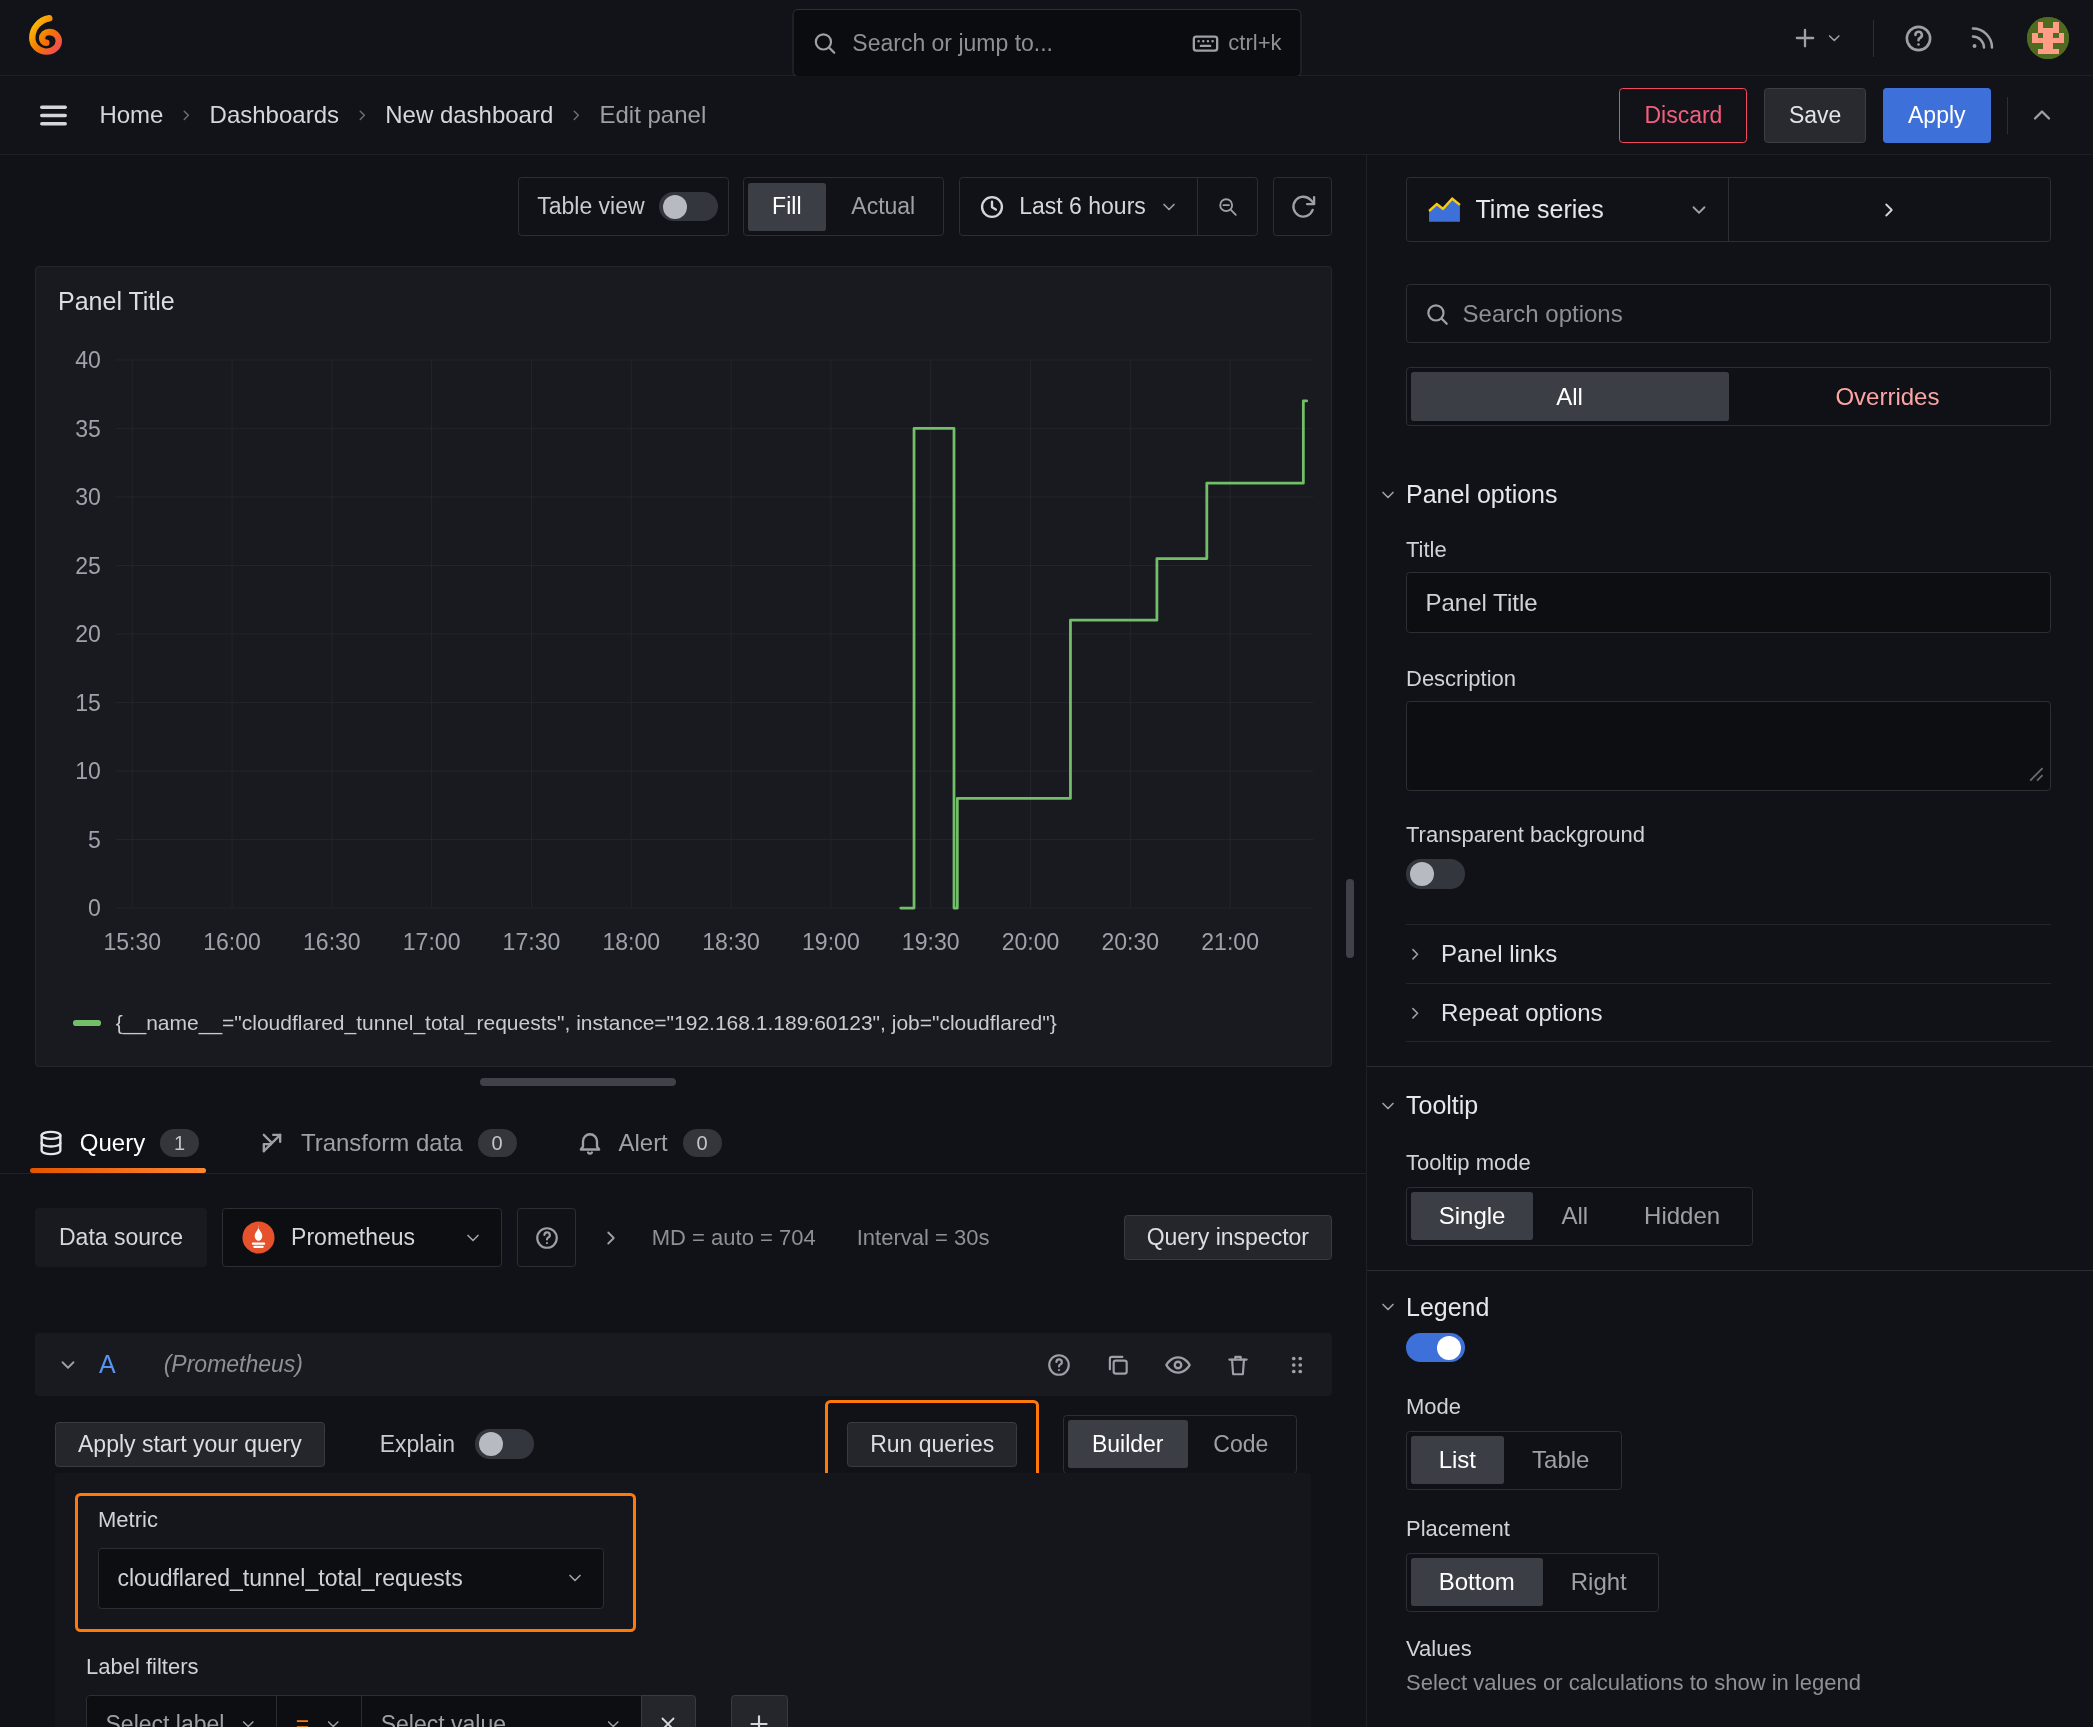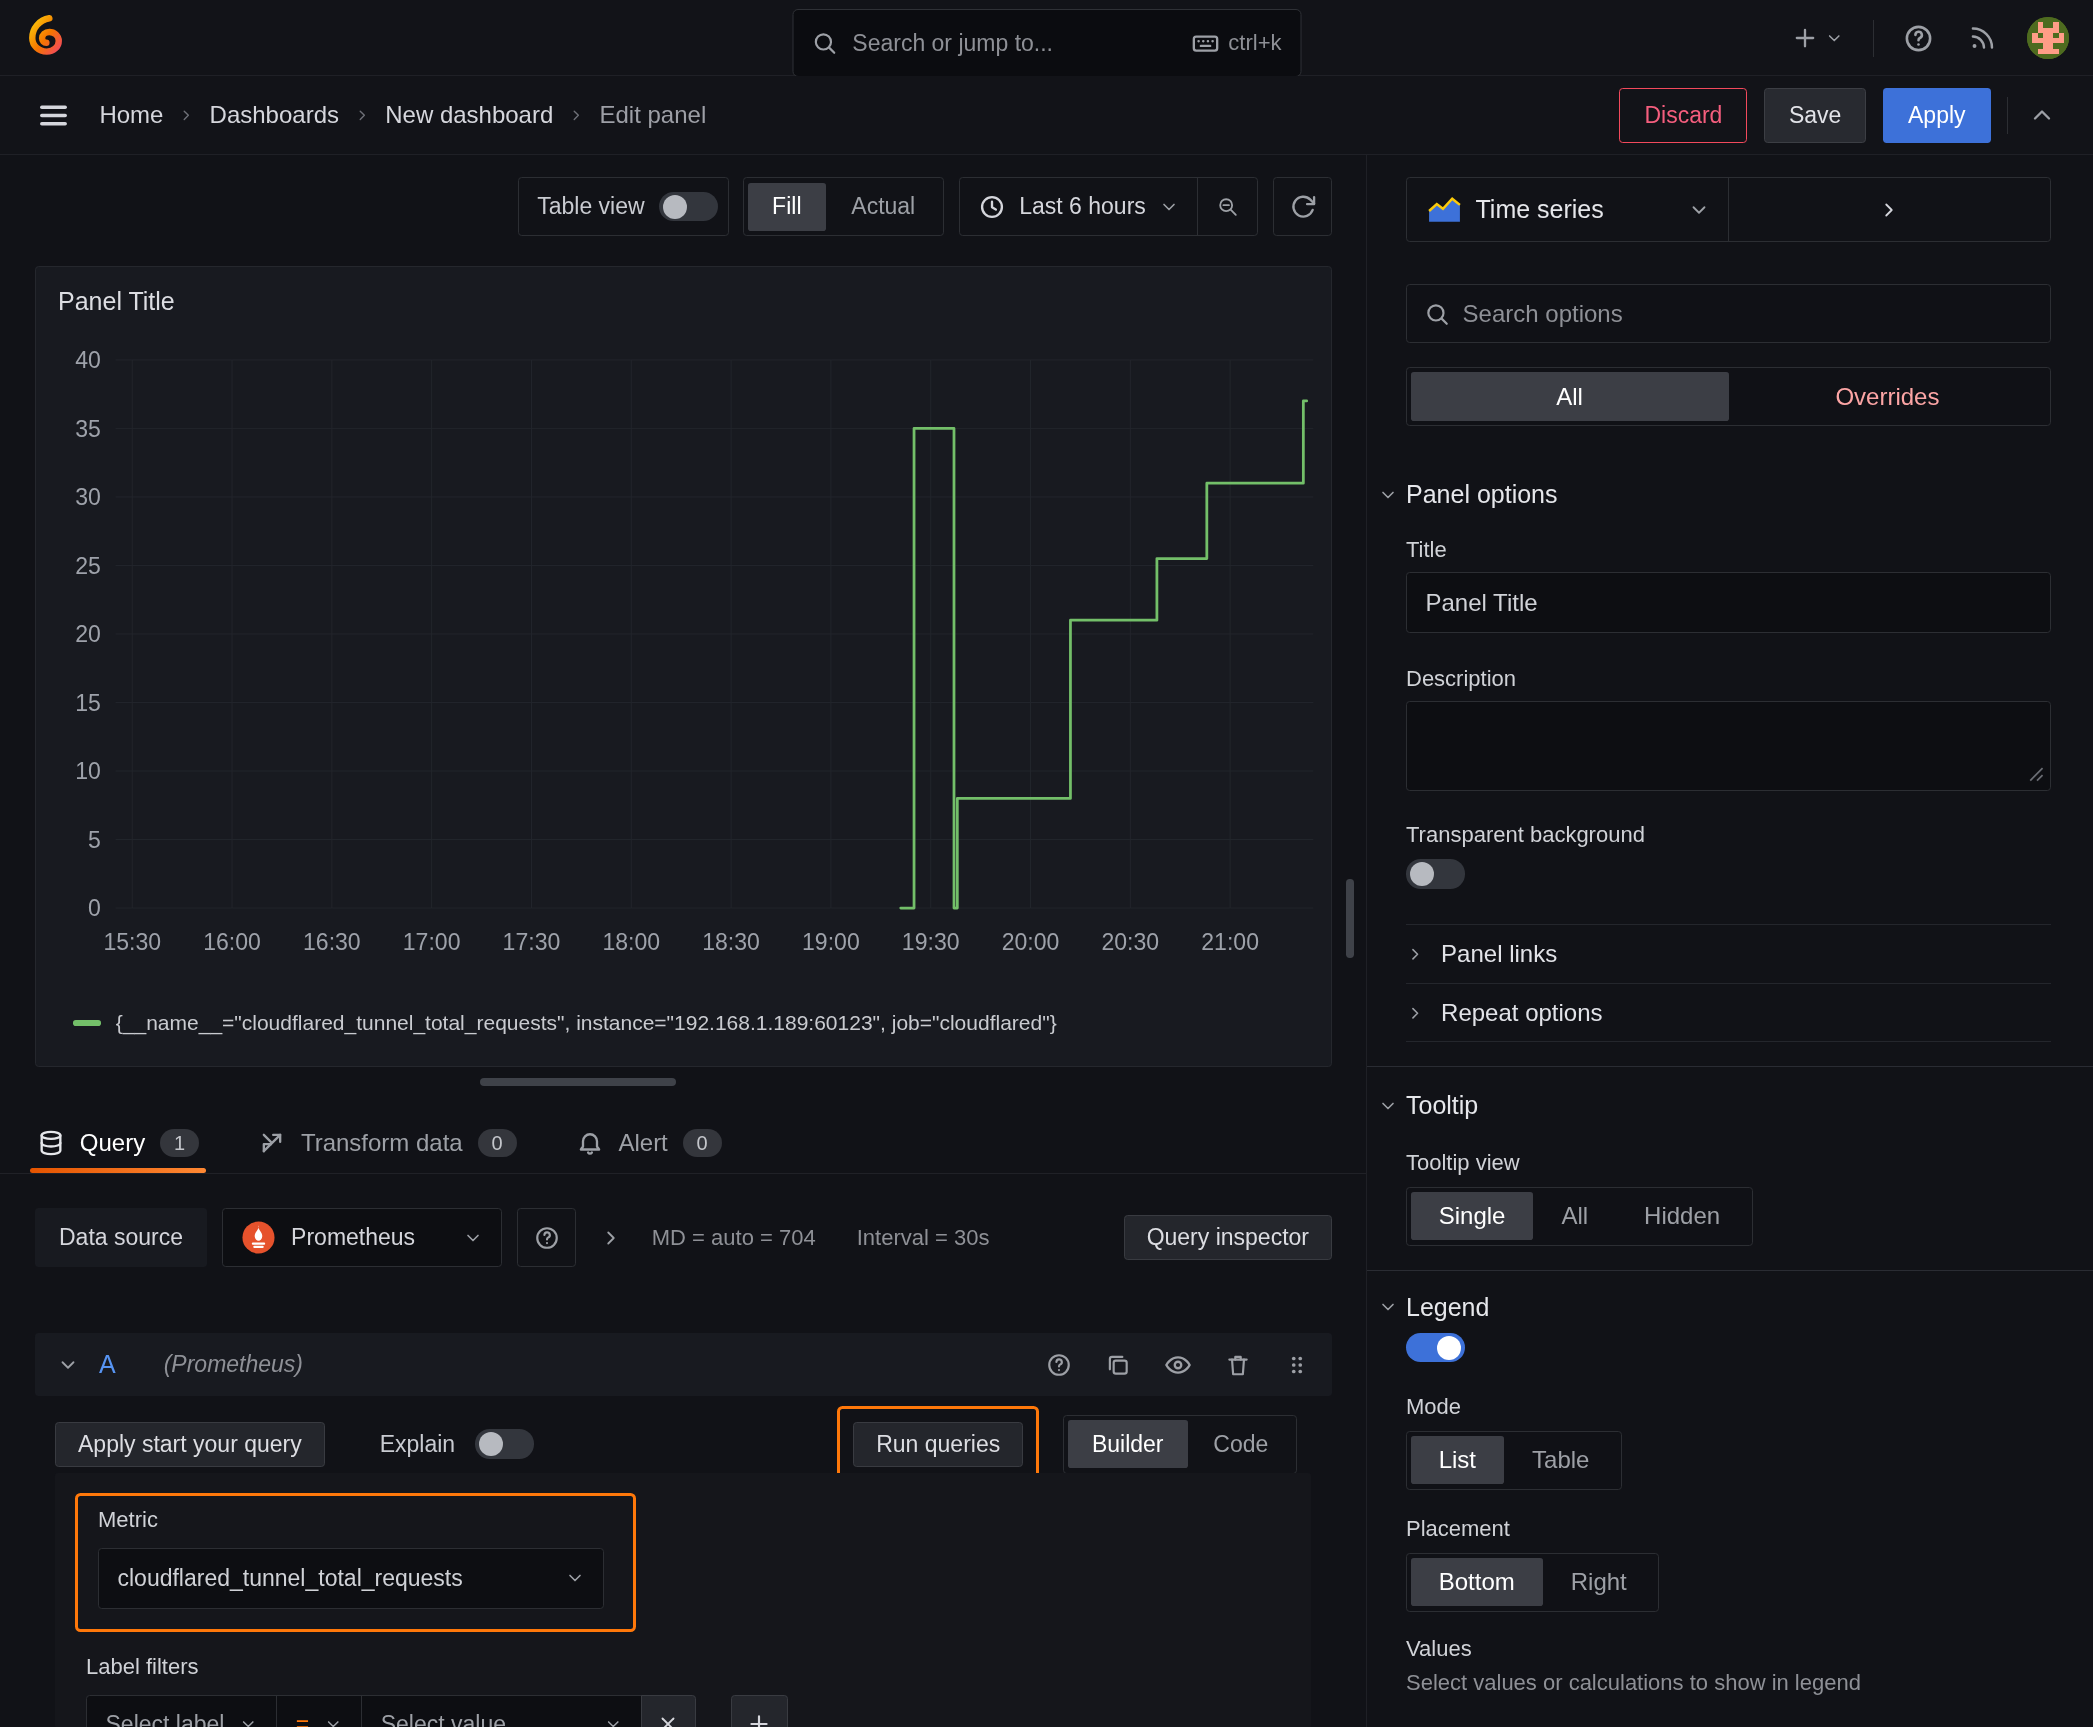--- a/index.html
+++ b/index.html
@@ -71,21 +71,21 @@
   .spacer { flex:1; }
   .btn-sec { background:#24262c; border:0.9px solid #393b41; border-radius:3.7px; height:45px; padding:0 22px; color:#dcdde2; font-size:23px; display:flex; align-items:center; cursor:pointer; font-family:inherit; }
 
   .qrow { position:absolute; left:35px; right:34px; top:1178px; height:63px; background:#181a20; border-radius:3.7px; display:flex; align-items:center; gap:20px; padding:0 22px; }
   .qref { color:#5794f2; font-size:25px; }
   .qds { color:#8e9096; font-style:italic; font-size:23px; margin-left:28px; }
   .qrow-icons { margin-left:auto; display:flex; align-items:center; gap:33px; }
 
   .qtoolbar { position:absolute; left:55px; right:69px; top:1255px; height:68px; display:flex; align-items:center; }
   .explain { display:flex; align-items:center; gap:20px; margin-left:55px; color:#c9cbd1; font-size:23px; }
-  .hl-box { border:3.7px solid #ff780a; border-radius:5.5px; padding:13px; }
+  .hl-box { border:3.7px solid #ff780a; border-radius:5.5px; padding:19px; }
   .bc-seg { margin-left:24px; }
 
   .editor-body { position:absolute; left:55px; right:55px; top:1318px; bottom:0; background:#15161b; border-radius:2.8px; padding:20px 31px; }
   .metric-box { display:inline-block; border:3.7px solid #ff780a; border-radius:5.5px; padding:11px 20px 20px; min-width:561px; margin-left:-11px; }
   .fld-label { font-size:22px; color:#d0d2d7; }
   .dd { background:#0d0e12; border:0.9px solid #2c2e33; border-radius:3.7px; height:61px; display:flex; align-items:center; gap:16.6px; padding:0 18.5px; font-size:23px; color:#d0d2d7; cursor:pointer; }
   .metric-dd { width:506px; margin-top:14.8px; justify-content:space-between; }
   .filters-row { display:flex; align-items:center; margin-top:14.8px; }
   .fbox { background:#0d0e12; border:0.9px solid #2c2e33; height:59px; display:flex; align-items:center; gap:14.8px; padding:0 18.5px; font-size:23px; color:#9da0a6; margin-left:-0.9px; cursor:pointer; }
   .fbox:first-child { border-radius:3.7px 0 0 3.7px; margin-left:0; }
@@ -579,21 +579,21 @@
 
     <hr class="hr-strong">
 
     
     <div class="sec-head" style="margin-top:24px;">
       <svg class="ico chev" width="20" height="20" viewBox="0 0 24 24">
           <path d="M6 9l6 6 6-6"></path>
         </svg>
       <span class="sec-title">Tooltip</span>
     </div>
-    <div class="lbl" style="margin-top:29.5px;">Tooltip view</div>
+    <div class="lbl" style="margin-top:29.5px;">Tooltip mode</div>
     <div class="rseg">
       <span class="seg-opt sel">Single</span>
       <span class="seg-opt">All</span>
       <span class="seg-opt">Hidden</span>
     </div>
 
     <hr class="hr-strong">
 
     
     <div class="sec-head" style="margin-top:22px;">

